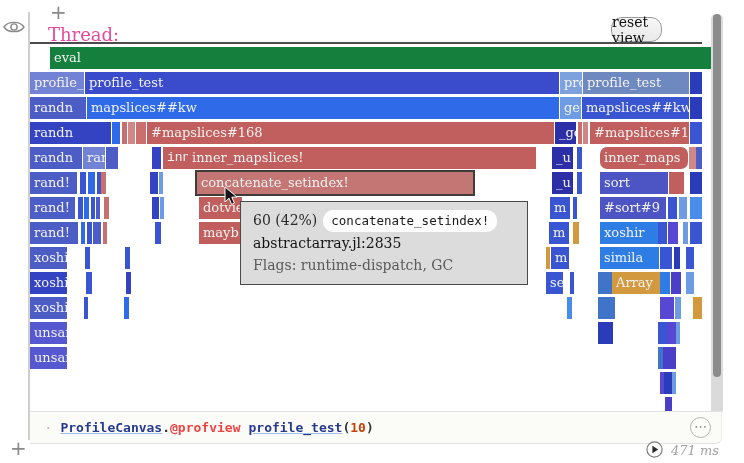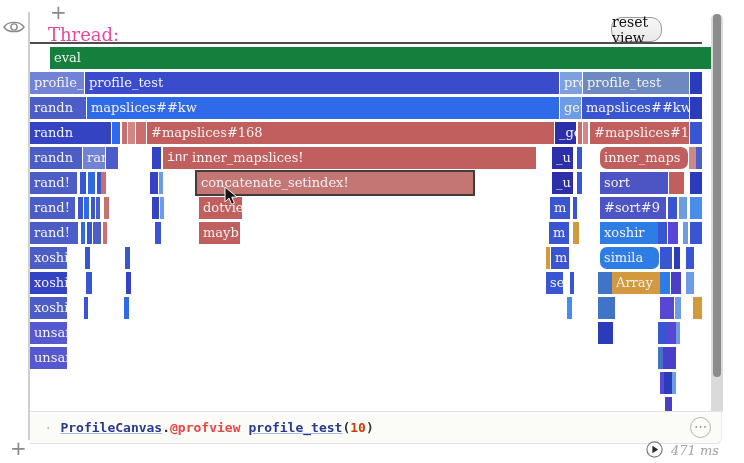--- a/index.html
+++ b/index.html
@@ -153,21 +153,21 @@
       <div class="seg" style="left: 600px; top: 175px; width: 58px; height: 22px; background: rgb(46, 125, 228);">xoshir</div>
       <div class="seg" style="left: 658px; top: 175px; width: 9px; height: 22px; background: rgb(58, 85, 210);"></div>
       <div class="seg" style="left: 668px; top: 175px; width: 10px; height: 22px; background: rgb(87, 71, 210);"></div>
       <div class="seg" style="left: 683px; top: 175px; width: 5px; height: 22px; background: rgb(109, 155, 228);"></div>
       <div class="seg" style="left: 690px; top: 175px; width: 12px; height: 22px; background: rgb(58, 85, 210);"></div>
       <div class="seg" style="left: 30px; top: 200px; width: 37px; height: 22px; background: rgb(77, 93, 198);">xoshir</div>
       <div class="seg" style="left: 85px; top: 200px; width: 5px; height: 22px; background: rgb(58, 85, 210);"></div>
       <div class="seg" style="left: 125px; top: 200px; width: 5px; height: 22px; background: rgb(58, 85, 210);"></div>
       <div class="seg" style="left: 546px; top: 200px; width: 4px; height: 22px; background: rgb(210, 153, 63);"></div>
       <div class="seg" style="left: 551px; top: 200px; width: 18px; height: 22px; background: rgb(58, 85, 210);">m</div>
-      <div class="seg" style="left: 600px; top: 200px; width: 59px; height: 22px; background: rgb(46, 125, 228); border-radius: 7px;">simila</div>
+      <div class="seg" style="left: 600px; top: 200px; width: 59px; height: 22px; background: rgb(46, 125, 228);">simila</div>
       <div class="seg" style="left: 660px; top: 200px; width: 12px; height: 22px; background: rgb(58, 85, 210);"></div>
       <div class="seg" style="left: 674px; top: 200px; width: 6px; height: 22px; background: rgb(43, 60, 186);"></div>
       <div class="seg" style="left: 686px; top: 200px; width: 8px; height: 22px; background: rgb(58, 85, 210);"></div>
       <div class="seg" style="left: 30px; top: 225px; width: 37px; height: 22px; background: rgb(51, 67, 194);">xoshir</div>
       <div class="seg" style="left: 86px; top: 225px; width: 6px; height: 22px; background: rgb(58, 85, 210);"></div>
       <div class="seg" style="left: 126px; top: 225px; width: 5px; height: 22px; background: rgb(51, 67, 194);"></div>
       <div class="seg" style="left: 546px; top: 225px; width: 17px; height: 22px; background: rgb(58, 85, 210);">se</div>
       <div class="seg" style="left: 570px; top: 225px; width: 4px; height: 22px; background: rgb(58, 85, 210);"></div>
       <div class="seg" style="left: 598px; top: 225px; width: 14px; height: 22px; background: rgb(63, 116, 200);"></div>
       <div class="seg" style="left: 612px; top: 225px; width: 48px; height: 22px; background: rgb(210, 153, 63);">Array</div>
@@ -192,20 +192,27 @@
       <div class="seg" style="left: 663px; top: 300px; width: 13px; height: 22px; background: rgb(75, 63, 200);"></div>
       <div class="seg" style="left: 660px; top: 325px; width: 4px; height: 22px; background: rgb(87, 71, 210);"></div>
       <div class="seg" style="left: 664px; top: 325px; width: 8px; height: 22px; background: rgb(43, 60, 186);"></div>
       <div class="seg" style="left: 672px; top: 325px; width: 3px; height: 22px; background: rgb(109, 155, 228);"></div>
       <div class="seg" style="left: 665px; top: 350px; width: 7px; height: 22px; background: rgb(75, 63, 200);"></div>
     </div>
 
   <div class="abs sb-track"></div>
   <div class="abs sb-thumb"></div>
 
+  <div class="abs tooltip">
+    <div class="tt-line">
+      <span>60 (42%)</span><span class="tt-pill">concatenate_setindex!</span>
+    </div>
+    <div class="tt-line tt-loc">abstractarray.jl:2835</div>
+    <div class="tt-line tt-flags">Flags: runtime-dispatch, GC</div>
+  </div>
 
   <div class="abs cursor">
     <svg width="18" height="20" viewBox="0 0 18 20">
       <polygon points="3,1 3,16 7,12.2 9.6,18.4 12.4,17 9.8,11.2 15,11" fill="#161616" stroke="#fff" stroke-width="1"></polygon>
     </svg>
   </div>
 
   <div class="abs code-bar">
     <span class="code-bullet">·</span>
     <span class="code-text"><span class="tok-module">ProfileCanvas</span><span>.</span><span class="tok-macro">@profview</span><span class="tok-call">profile_test</span><span>(</span><span class="tok-num">10</span><span>)</span></span>

